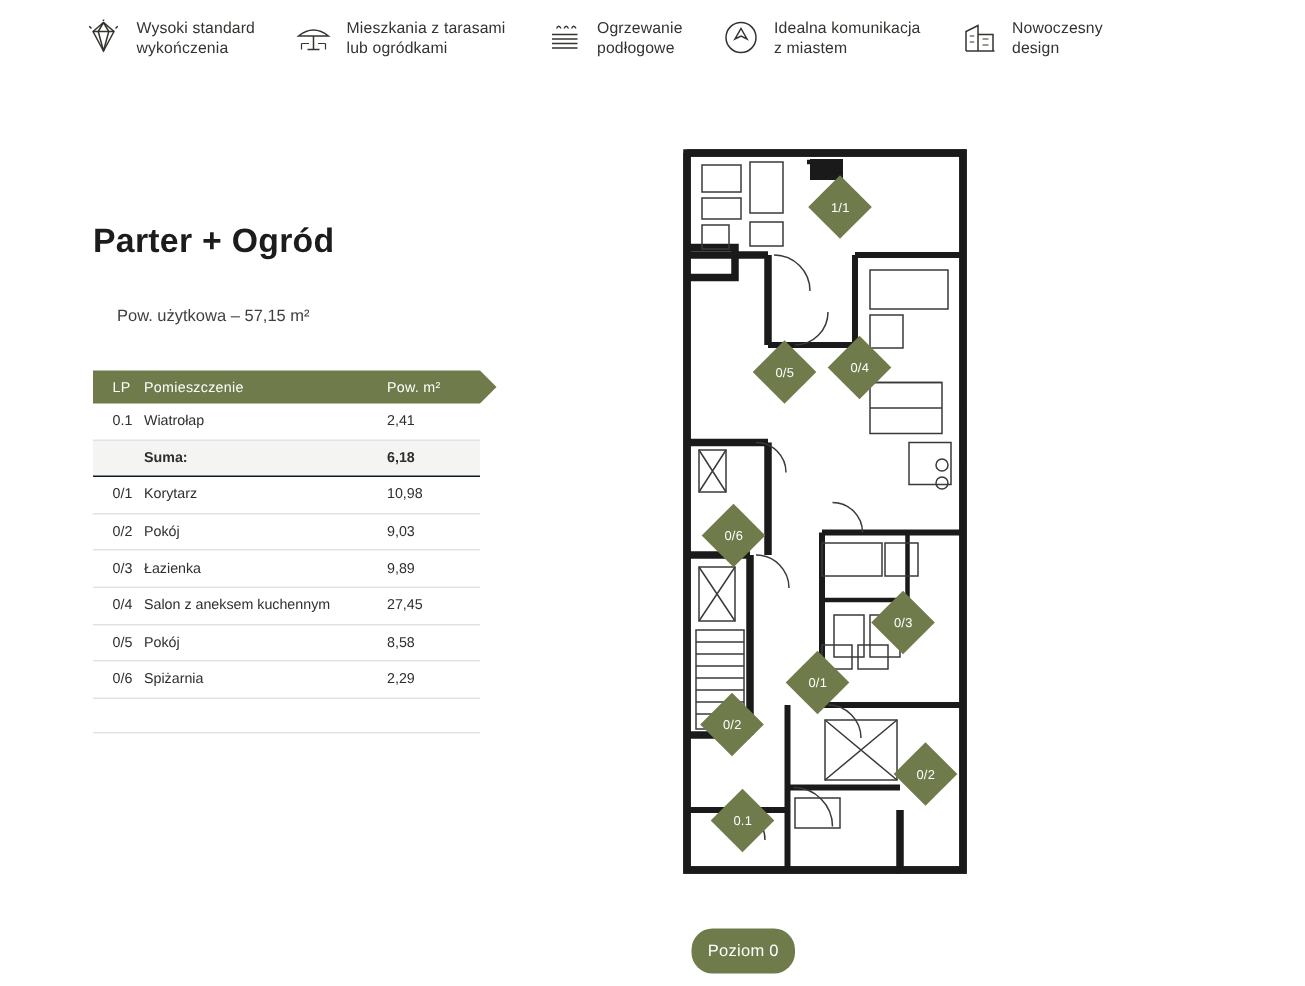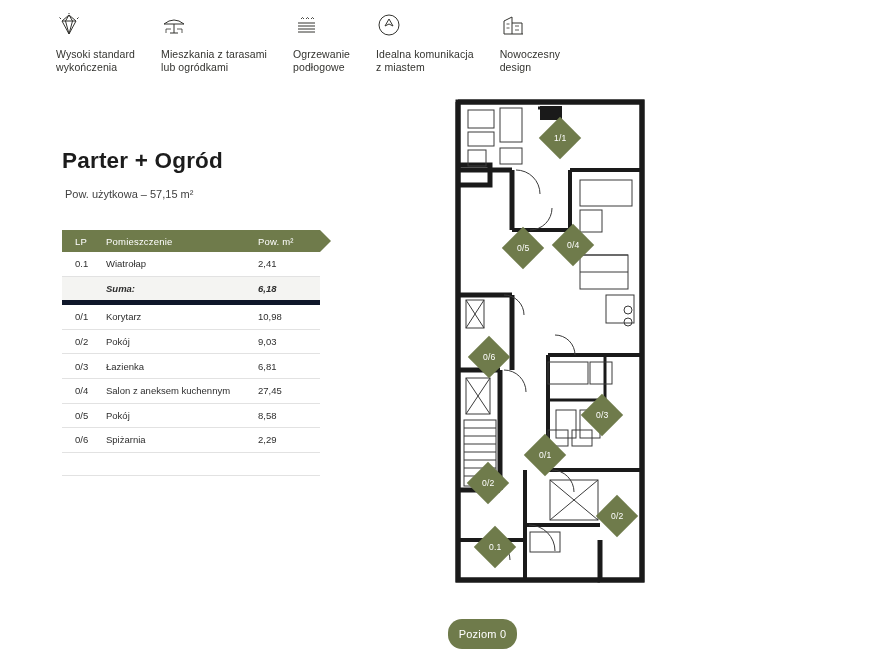--- a/index.html
+++ b/index.html
@@ -24,21 +24,20 @@
     right: 40px;
     height: 44px;
     display: flex;
     align-items: flex-start;
     gap: 26px;
   }
   .feature {
     display: flex;
     align-items: flex-start;
     gap: 9px;
-    flex-direction: column;
   }
   .feature .ficon {
     width: 26px;
     height: 26px;
     flex: 0 0 26px;
     display: block;
   }
   .feature .flabel {
     font-size: 10.5px;
     line-height: 13px;
@@ -53,26 +52,26 @@
     position: absolute;
     left: 62px;
     top: 148px;
     width: 290px;
   }
   .title {
     font-size: 22.5px;
     font-weight: bold;
     color: #1c1c1c;
     letter-spacing: .2px;
-    margin: 0 0 14px 0;
+    margin: 0 0 31px 0;
   }
   .subtitle {
     font-size: 11px;
     color: #3f3f3f;
-    margin: 0 0 30px 3px;
+    margin: 0 0 30px 16px;
   }
 
   
   .table {
     width: 258px;
     position: relative;
   }
   .thead {
     position: relative;
     height: 22px;
@@ -88,37 +87,36 @@
     content: "";
     position: absolute;
     right: -11px;
     top: 0;
     width: 0;
     height: 0;
     border-top: 11px solid transparent;
     border-bottom: 11px solid transparent;
     border-left: 11px solid #6f7b4b;
   }
-  .c-lp    { width: 44px; padding-left: 13px; box-sizing: border-box; }
+  .c-lp    { width: 34px; padding-left: 13px; box-sizing: border-box; }
   .c-name  { flex: 1; }
   .c-area  { width: 62px; padding-right: 12px; box-sizing: border-box; }
 
   .trow {
     display: flex;
     align-items: center;
     height: 23.6px;
     font-size: 9.5px;
     color: #2e2e2e;
     border-bottom: 1px solid #e2e2e2;
   }
   .trow.sum {
     background: #f4f4f2;
     font-weight: bold;
-    border-bottom: 5px solid #0f172a;
-    font-style: italic;
+    border-bottom: 1px solid #0f172a;
   }
   .trow .c-lp { color: #2e2e2e; }
   .trow .c-area { color: #2e2e2e; }
   .table-tail {
     height: 22px;
     border-bottom: 1px solid #e2e2e2;
   }
 
   
   .plan {
@@ -144,21 +142,21 @@
     transform: rotate(-45deg);
     color: #ffffff;
     font-size: 8.6px;
     letter-spacing: .2px;
     white-space: nowrap;
   }
 
   
   .level-btn {
     position: absolute;
-    left: 448px;
+    left: 461px;
     top: 619px;
     width: 69px;
     height: 30px;
     background: #6f7b4b;
     color: #ffffff;
     font-size: 11px;
     display: flex;
     align-items: center;
     justify-content: center;
     letter-spacing: .2px;
@@ -263,21 +261,21 @@
       <div class="c-area">10,98</div>
     </div>
     <div class="trow">
       <div class="c-lp">0/2</div>
       <div class="c-name">Pokój</div>
       <div class="c-area">9,03</div>
     </div>
     <div class="trow">
       <div class="c-lp">0/3</div>
       <div class="c-name">Łazienka</div>
-      <div class="c-area">6,81</div>
+      <div class="c-area">9,89</div>
     </div>
     <div class="trow">
       <div class="c-lp">0/4</div>
       <div class="c-name">Salon z aneksem kuchennym</div>
       <div class="c-area">27,45</div>
     </div>
     <div class="trow">
       <div class="c-lp">0/5</div>
       <div class="c-name">Pokój</div>
       <div class="c-area">8,58</div>

